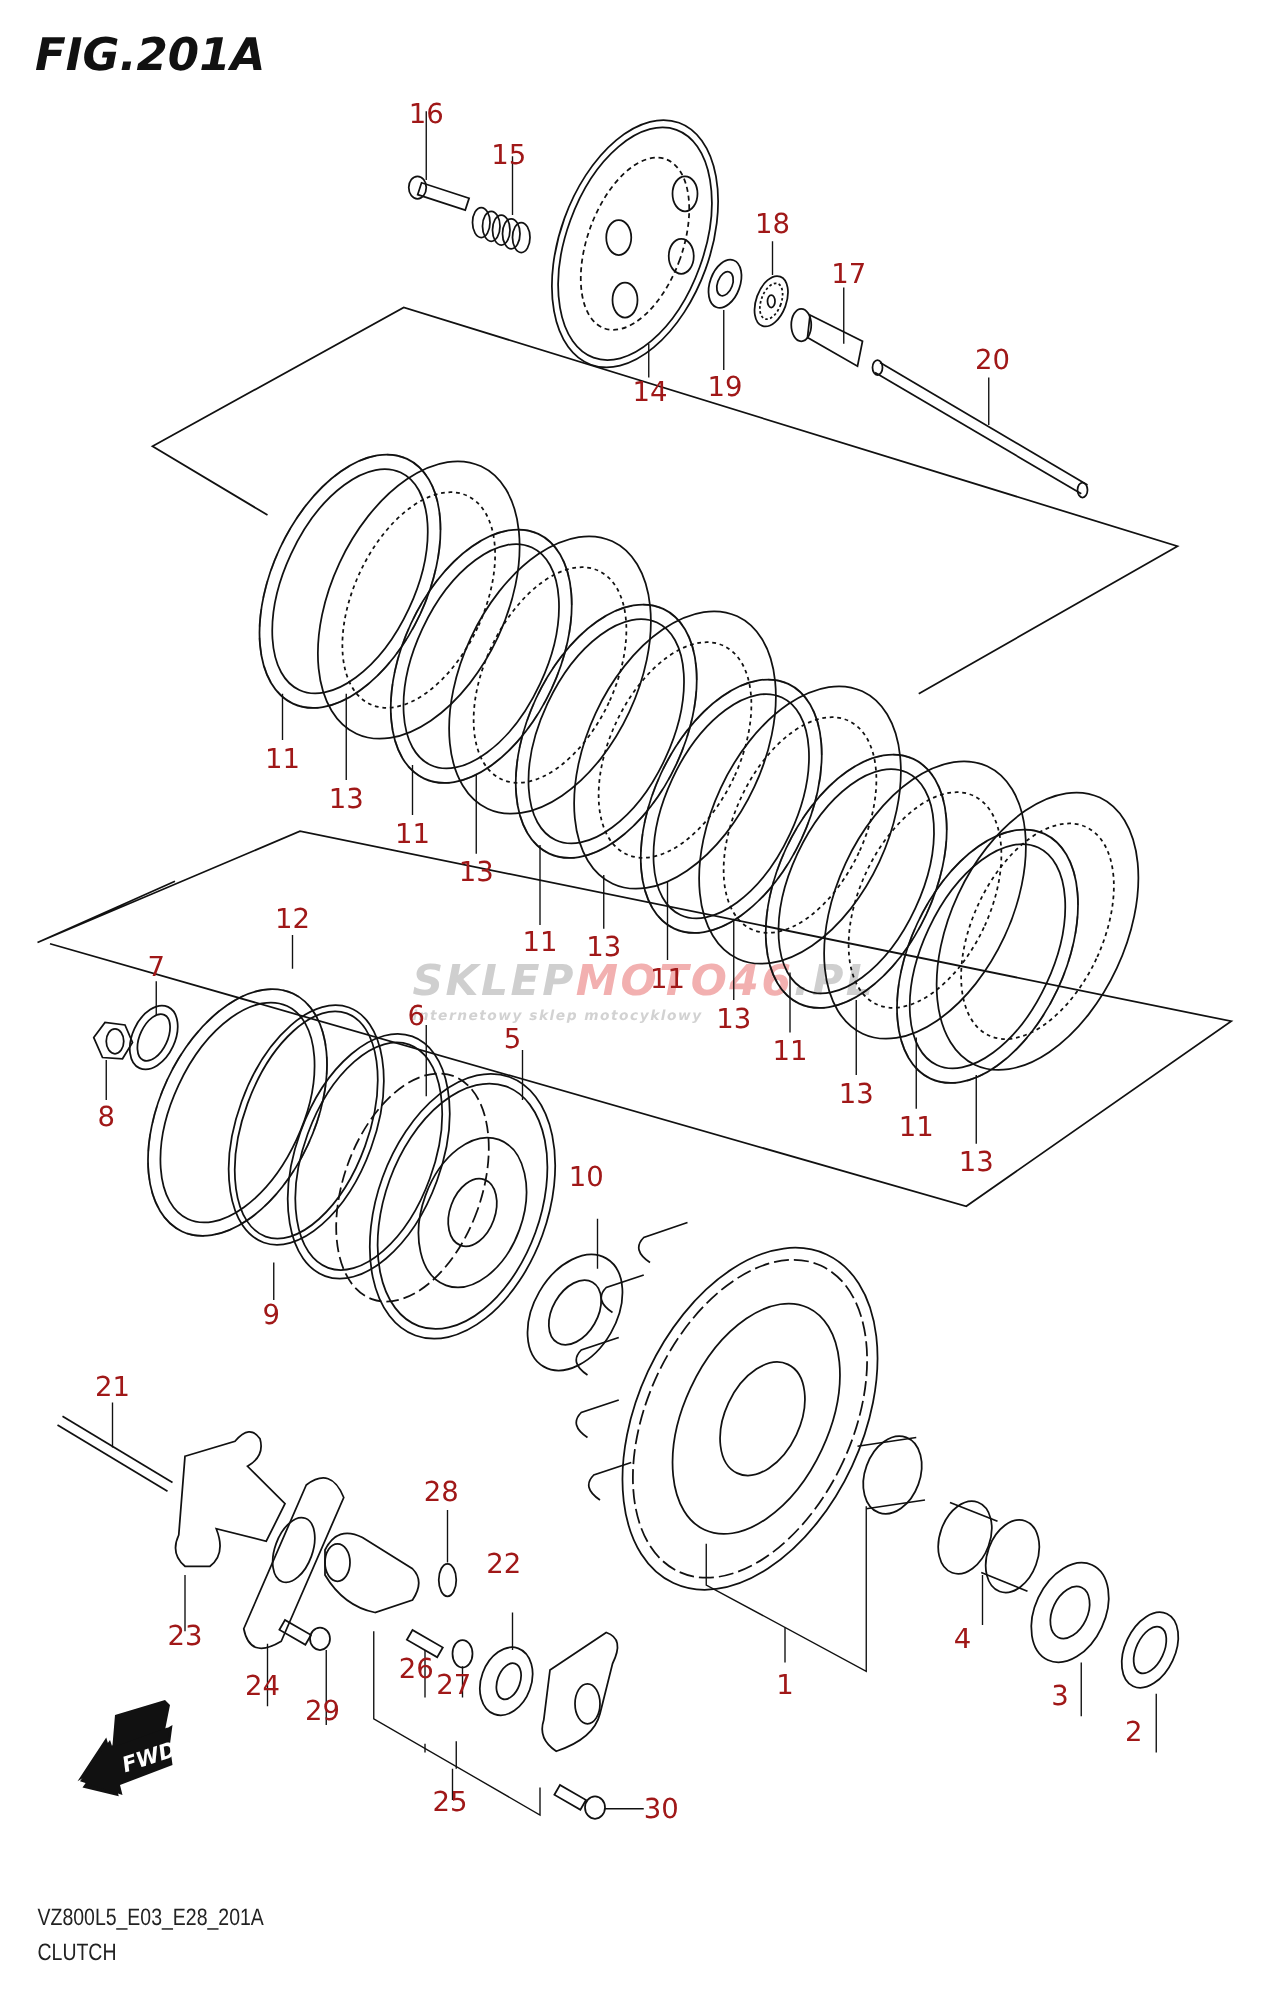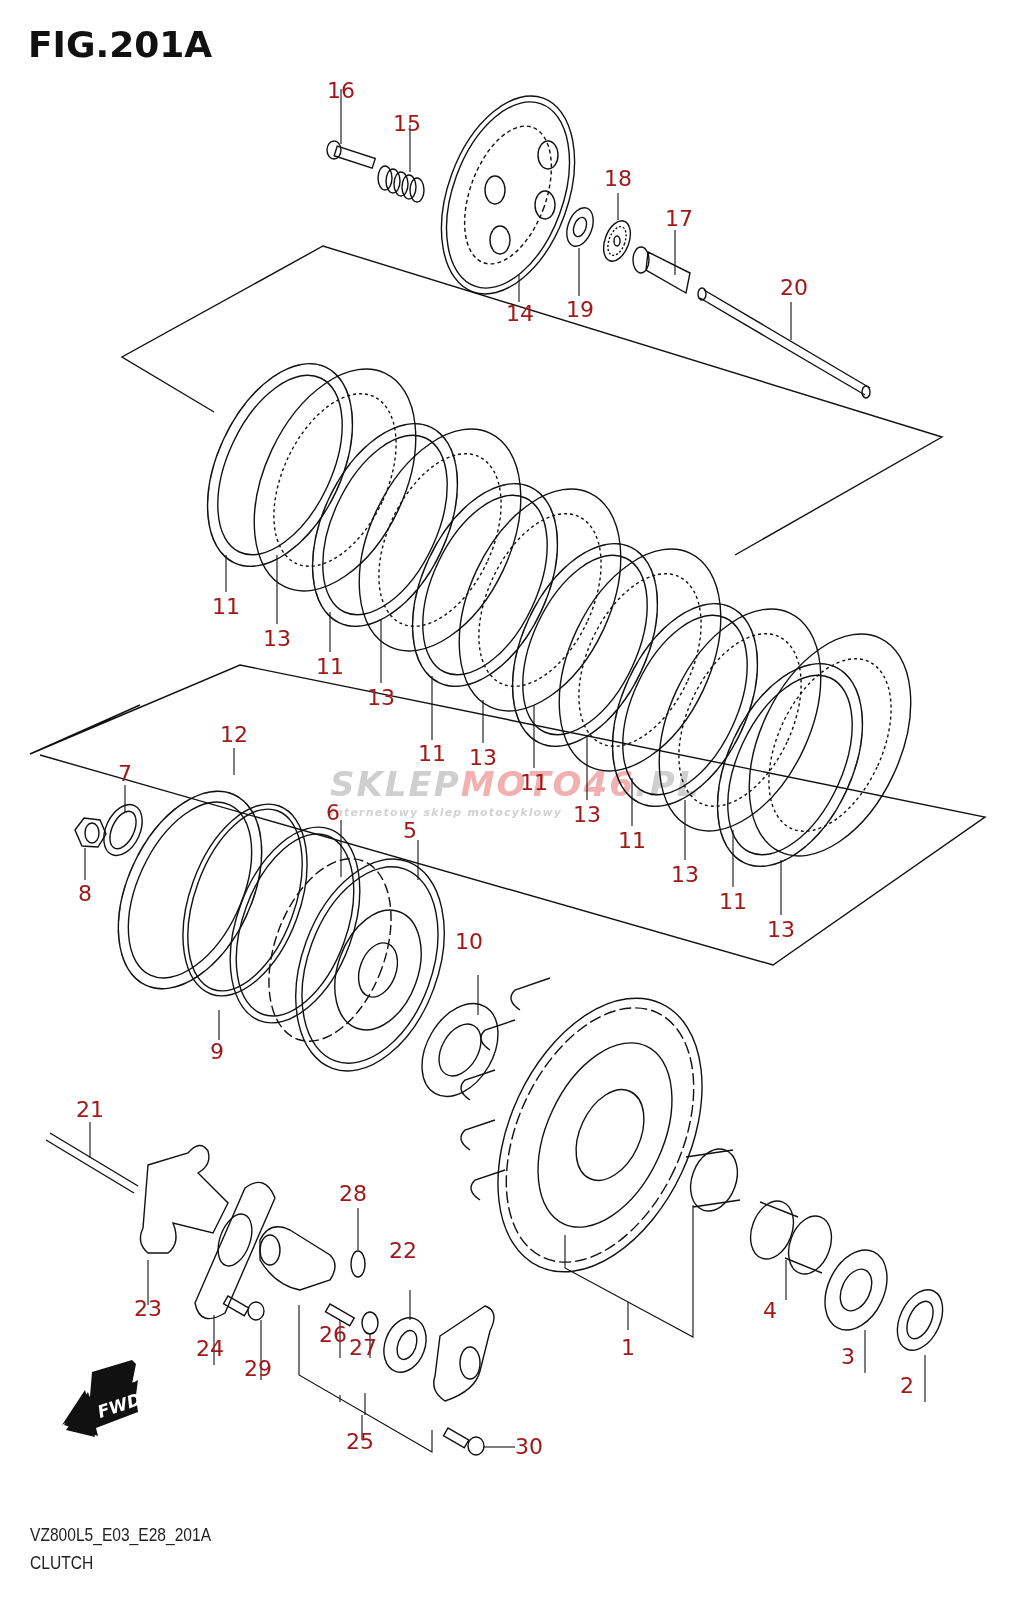--- a/index.html
+++ b/index.html
@@ -1,17 +1,17 @@
 <!DOCTYPE html>
 <html><head>
 <meta charset="utf-8">
 <style>
   html, body { margin:0; padding:0; background:#ffffff; }
   body { width:1028px; height:1600px; position:relative; overflow:hidden; font-family:"Liberation Sans", sans-serif; }
-  #fig-title { position:absolute; left:28px; top:24px; font-family:"DejaVu Sans", sans-serif; font-weight:bold; font-size:36px; color:#111; letter-spacing:0px; }
+  #fig-title { position:absolute; left:28px; top:24px; font-family:"DejaVu Sans", sans-serif; font-weight:bold; font-size:36px; color:#111; letter-spacing:0px;font-style:italic; }
   #footer-code { position:absolute; left:30px; top:1524px; font-family:"Liberation Sans", sans-serif; font-size:19px; color:#222; transform:scaleX(0.82); transform-origin:left; }
   #footer-name { position:absolute; left:30px; top:1552px; font-family:"Liberation Sans", sans-serif; font-size:19px; color:#222; transform:scaleX(0.82); transform-origin:left; }
   svg#diagram { position:absolute; left:0; top:0; }
   .ln { stroke:#111; stroke-width:1.4; fill:none; }
   .thin { stroke:#111; stroke-width:1.1; fill:none; }
   .lbl { fill:#a01818; font-family:"DejaVu Sans", sans-serif; font-size:22px; text-anchor:middle; }
   .wm1 { fill:#cfcfcf; font-family:"DejaVu Sans", sans-serif; font-weight:bold; font-style:italic; font-size:34px; letter-spacing:2px; }
   .wm1r { fill:#f2b0b0; }
   .wm2 { fill:#d2d2d2; font-family:"DejaVu Sans", sans-serif; font-weight:bold; font-style:italic; font-size:11px; letter-spacing:1.2px; }
 </style>

